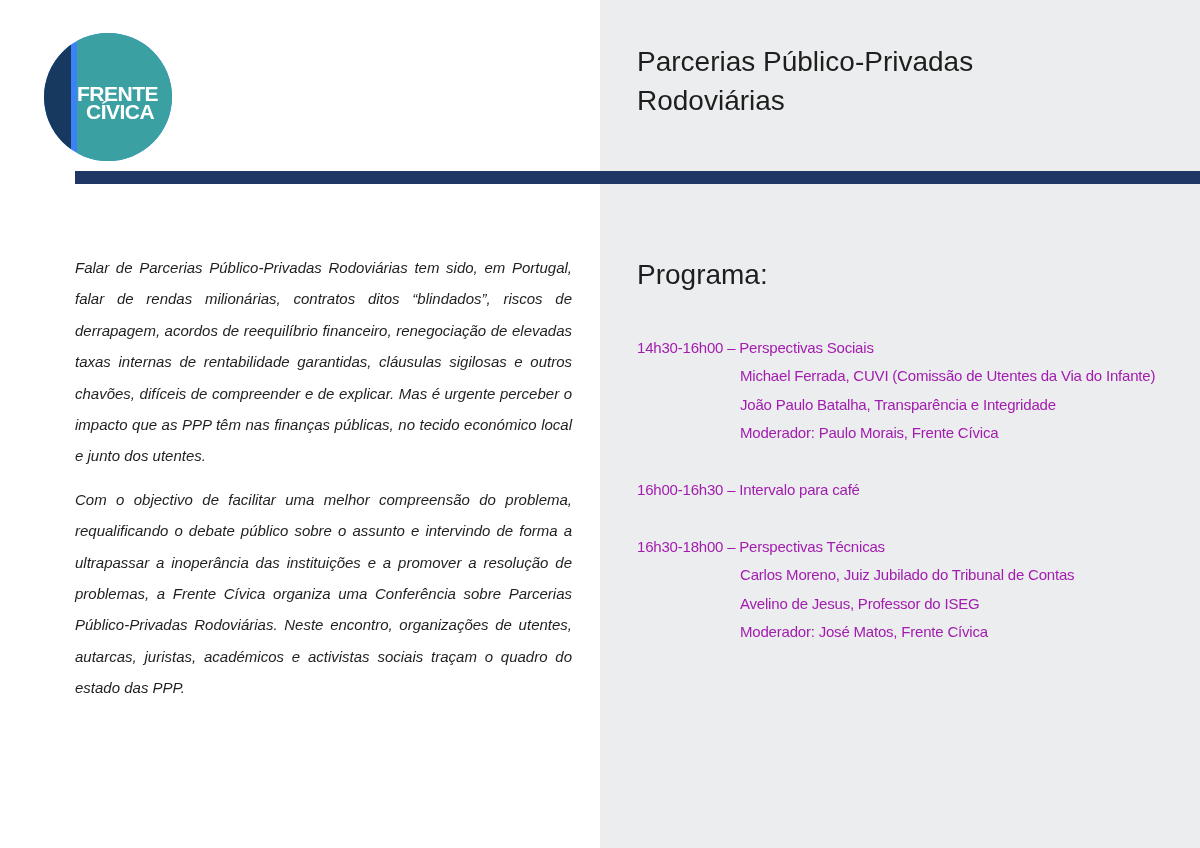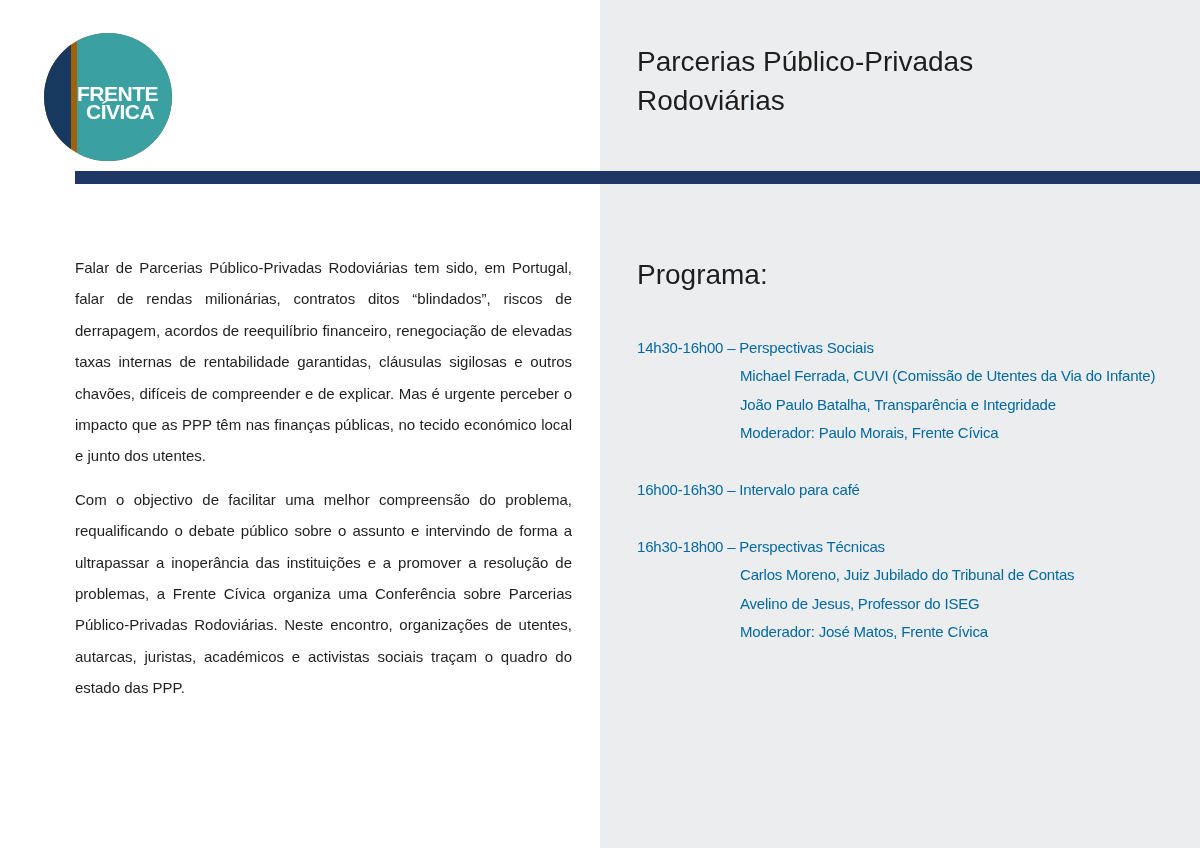--- a/index.html
+++ b/index.html
@@ -29,21 +29,21 @@
     background: var(--bar-navy, #1F3765);
     z-index: 3;
   }
 
   
   .logo {
     position: absolute; left: 44px; top: 33px;
     width: 128px; height: 128px;
     border-radius: 50%;
     overflow: hidden;
-    background: #a16207;
+    background: #3b82f6;
     z-index: 2;
     text-decoration: underline;
   }
   .logo .navy-seg {
     position: absolute; left: 0; top: 0;
     width: 27px; height: 100%;
     background: var(--logo-navy, #17395F);
   }
   .logo .teal-seg {
     position: absolute; left: 33px; top: 0; right: 0; height: 100%;
@@ -67,34 +67,34 @@
   }
 
   
   .body-text {
     position: absolute; left: 75px; top: 252px;
     width: 497px;
     font-size: 15px; line-height: 31.4px;
     text-align: justify;
     color: #1F1F1F;
   }
-  .body-text p { margin: 0 0 12px 0; }
+  .body-text p { margin: 0 0 12px 0; font-style: italic; }
 
   
   .program-heading {
     position: absolute; left: 637px; top: 258px;
     font-size: 28px; line-height: 34px;
     color: var(--text-dark, #1E1E1E);
     font-weight: normal; margin: 0;
   }
   .program-list {
     position: absolute; left: 637px; top: 334px;
     font-size: 15px; line-height: 28.4px;
     letter-spacing: -0.2px;
-    color: #0369a1;
+    color: #a21caf;
     white-space: nowrap;
   }
   .session { margin-bottom: 28.4px; }
   .session:last-child { margin-bottom: 0; }
   .speaker { padding-left: 103px; }
 </style>
 </head>
 <body>
 
 <div class="page">

